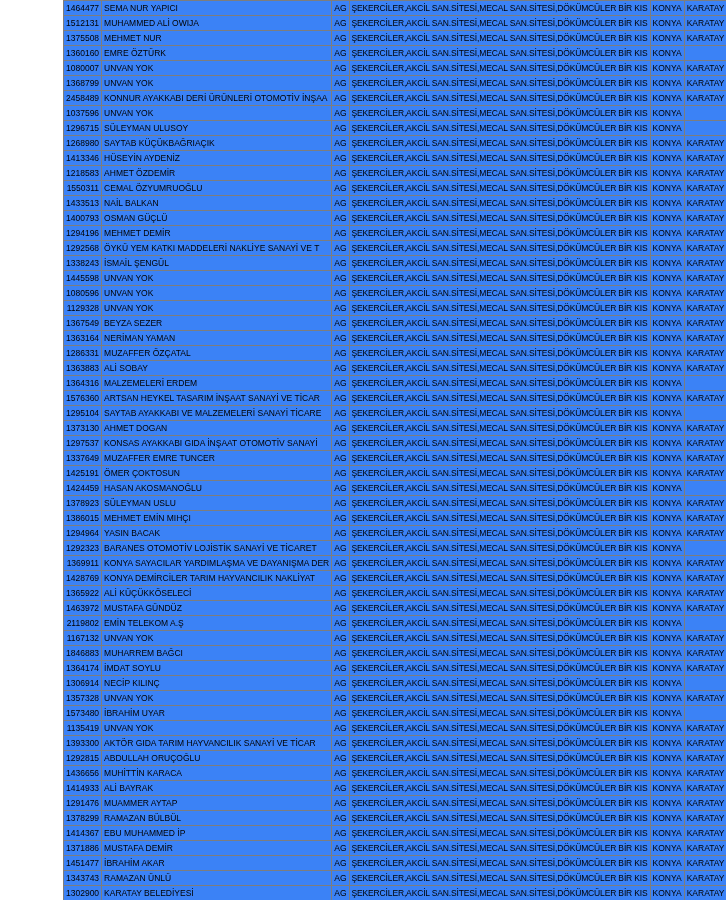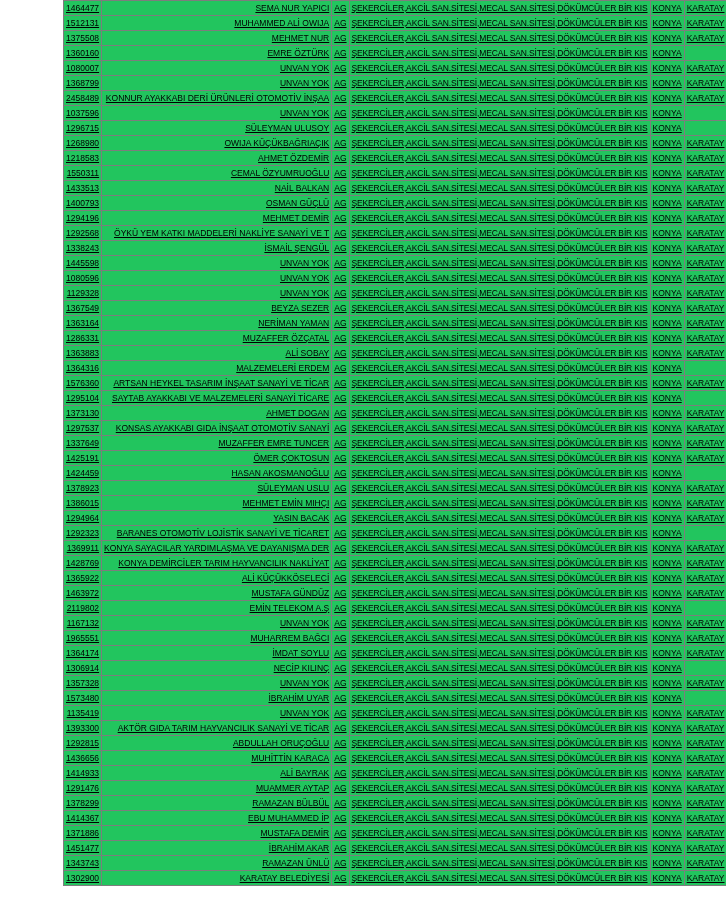--- a/index.html
+++ b/index.html
@@ -18,43 +18,42 @@
     width: 726px;
     height: 900px;
     background: #ffffff;
   }
   table.grid {
     position: absolute;
     left: 63px;
     top: 0px;
     border-collapse: collapse;
     table-layout: fixed;
-    background: #22c55e;
-    text-decoration: underline;
+    background: #3b82f6;
   }
   table.grid td {
     border: 1px solid #7d7d7d;
     height: 14px;
     line-height: 13px;
     padding: 0 2px;
     font-size: 8.5px;
     color: #000000;
     white-space: nowrap;
     overflow: hidden;
     vertical-align: middle;
     font-family: "Liberation Sans", sans-serif;
   }
   td.c-id {
     width: 40px;
     text-align: right;
     padding-right: 3px;
   }
   td.c-name {
     width: 176px;
-    text-align: right;
+    text-align: left;
     padding-left: 3px;
     margin-top: 22px;
   }
   td.c-code {
     width: 18px;
     text-align: center;
     padding: 0 1px;
   }
   td.c-desc {
     width: 172px;
@@ -146,21 +145,29 @@
         <tr>
           <td class="c-id">1296715</td>
           <td class="c-name">SÜLEYMAN ULUSOY</td>
           <td class="c-code">AG</td>
           <td class="c-desc">ŞEKERCİLER,AKCİL SAN.SİTESİ,MECAL SAN.SİTESİ,DÖKÜMCÜLER BİR KIS</td>
           <td class="c-city">KONYA</td>
           <td class="c-district"></td>
         </tr>
         <tr>
           <td class="c-id">1268980</td>
-          <td class="c-name">OWIJA KÜÇÜKBAĞRIAÇIK</td>
+          <td class="c-name">SAYTAB KÜÇÜKBAĞRIAÇIK</td>
+          <td class="c-code">AG</td>
+          <td class="c-desc">ŞEKERCİLER,AKCİL SAN.SİTESİ,MECAL SAN.SİTESİ,DÖKÜMCÜLER BİR KIS</td>
+          <td class="c-city">KONYA</td>
+          <td class="c-district">KARATAY</td>
+        </tr>
+        <tr>
+          <td class="c-id">1413346</td>
+          <td class="c-name">HÜSEYİN AYDENİZ</td>
           <td class="c-code">AG</td>
           <td class="c-desc">ŞEKERCİLER,AKCİL SAN.SİTESİ,MECAL SAN.SİTESİ,DÖKÜMCÜLER BİR KIS</td>
           <td class="c-city">KONYA</td>
           <td class="c-district">KARATAY</td>
         </tr>
         <tr>
           <td class="c-id">1218583</td>
           <td class="c-name">AHMET ÖZDEMİR</td>
           <td class="c-code">AG</td>
           <td class="c-desc">ŞEKERCİLER,AKCİL SAN.SİTESİ,MECAL SAN.SİTESİ,DÖKÜMCÜLER BİR KIS</td>
@@ -409,21 +416,21 @@
         </tr>
         <tr>
           <td class="c-id">1167132</td>
           <td class="c-name">UNVAN YOK</td>
           <td class="c-code">AG</td>
           <td class="c-desc">ŞEKERCİLER,AKCİL SAN.SİTESİ,MECAL SAN.SİTESİ,DÖKÜMCÜLER BİR KIS</td>
           <td class="c-city">KONYA</td>
           <td class="c-district">KARATAY</td>
         </tr>
         <tr>
-          <td class="c-id">1965551</td>
+          <td class="c-id">1846883</td>
           <td class="c-name">MUHARREM BAĞCI</td>
           <td class="c-code">AG</td>
           <td class="c-desc">ŞEKERCİLER,AKCİL SAN.SİTESİ,MECAL SAN.SİTESİ,DÖKÜMCÜLER BİR KIS</td>
           <td class="c-city">KONYA</td>
           <td class="c-district">KARATAY</td>
         </tr>
         <tr>
           <td class="c-id">1364174</td>
           <td class="c-name">İMDAT SOYLU</td>
           <td class="c-code">AG</td>

